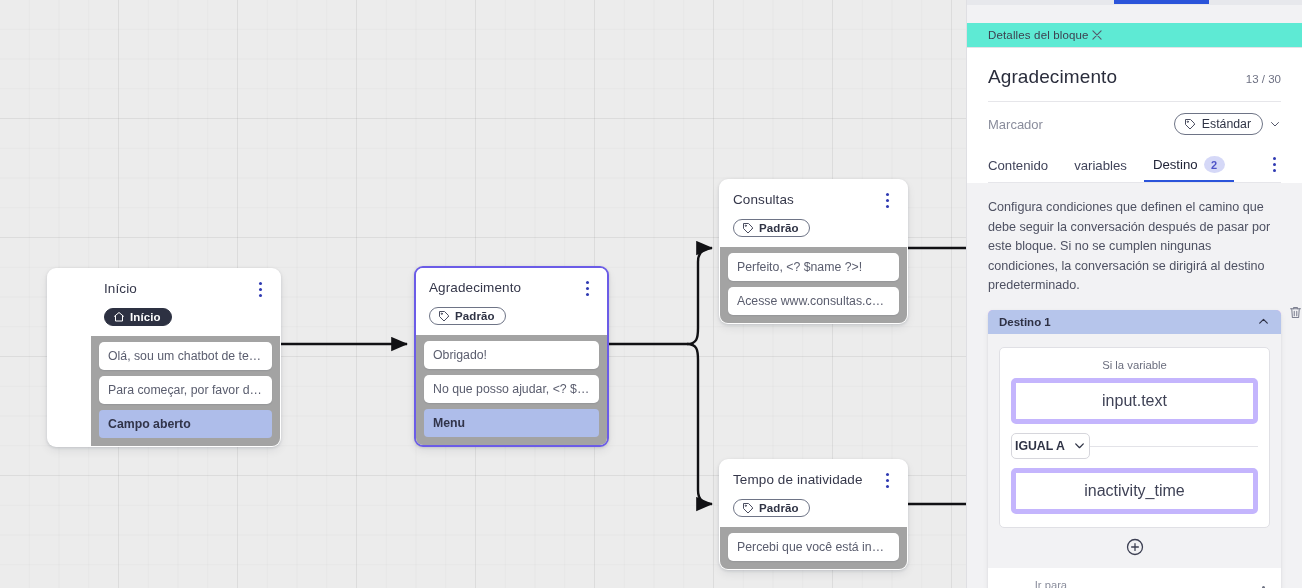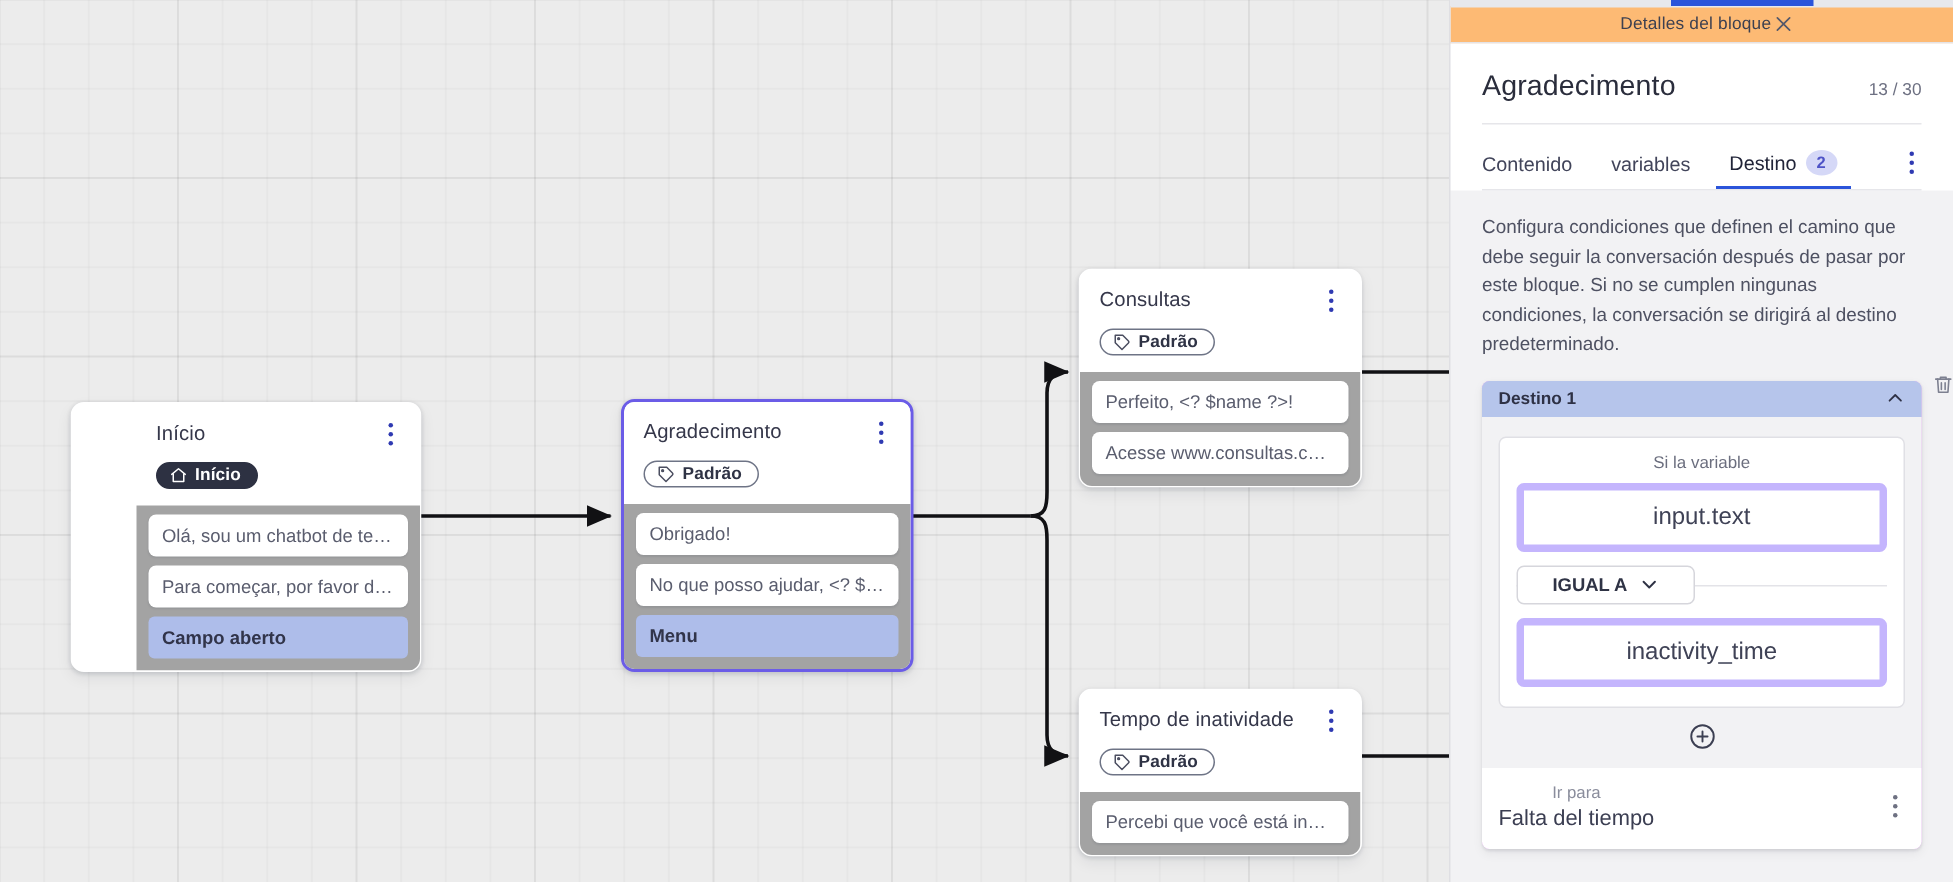--- a/index.html
+++ b/index.html
@@ -82,23 +82,23 @@
     background:#f2f2f4;
     border-left:1px solid #dfdfe3;
     box-sizing:border-box;overflow:hidden;
   }
   #topbar{
     position:absolute;left:0;top:0;width:336px;height:5px;background:#e7e8ec;
   }
   #topbar .fill{position:absolute;left:147px;top:0;width:95px;height:4px;background:#2b54da;}
 
   .panel-head{
-    height:24px;background:#fdba74;border-bottom:1px solid #e3e3e7;
-    display:flex;align-items:center;justify-content:center;
-    padding:0 13px 0 21px;margin-top:4px;
+    height:24px;background:#5eead4;border-bottom:1px solid #e3e3e7;
+    display:flex;align-items:center;justify-content:flex-start;
+    padding:0 13px 0 21px;margin-top:23px;
   }
   .panel-head-title{font-size:11.5px;color:#3d4050;letter-spacing:.15px;}
   .close-x{width:16px;height:16px;cursor:pointer;display:flex;align-items:center;justify-content:center;}
 
   .panel-white{background:#fff;padding:0 21px;}
   .title-row{display:flex;align-items:baseline;justify-content:space-between;padding-top:18px;}
   .panel-title{font-size:19px;color:#2a2d3c;font-weight:400;letter-spacing:.1px;}
   .counter{font-size:11.5px;color:#6d7082;}
   .divider{height:1px;background:#e6e6ea;margin-top:13px;}
 
@@ -158,21 +158,21 @@
   .cond-label{font-size:11.3px;color:#6b6e7e;margin-bottom:7px;}
   .field{
     border:5px solid #c4b5fd;border-radius:5px;background:#fff;
     padding:9px 11px;font-size:16px;color:#3f4256;
   }
   .op-row{position:relative;margin:9px 0;display:flex;align-items:center;}
   .op-line{position:absolute;left:0;right:0;top:50%;height:1px;background:#e3e3e8;}
   .op-select{
     position:relative;display:inline-flex;align-items:center;gap:8px;
     border:1px solid #d6d6dc;border-radius:5px;background:#fff;
-    padding:5px 23px;font-size:12.3px;color:#2f3345;font-weight:700;cursor:pointer;
+    padding:5px 3px;font-size:12.3px;color:#2f3345;font-weight:700;cursor:pointer;
   }
   .plus-row{display:flex;justify-content:center;padding:10px 0 2px 0;}
   .plus{width:18px;height:18px;cursor:pointer;}
 
   .irpara{
     background:#fff;border-radius:0 0 5px 5px;
     padding:11px 11px 12px 11px;display:flex;align-items:flex-start;justify-content:space-between;gap:31px;
   }
   .irpara-label{font-size:11.2px;color:#8a8d9c;}
   .irpara-value{font-size:14.6px;color:#3b3e52;margin-top:3px;}
@@ -317,20 +317,35 @@
       </div>
     </div>
 
     <div class="panel-white">
       <div class="title-row">
         <div class="panel-title">Agradecimento</div>
         <div class="counter">13 / 30</div>
       </div>
       <div class="divider"></div>
 
+      <div class="marcador-row">
+        <div class="marcador-label">Marcador</div>
+        <div class="marcador-right">
+          <div class="chip">
+            <svg width="12" height="12" viewBox="0 0 24 24" fill="none" stroke="#4b4e60" stroke-width="2" stroke-linecap="round" stroke-linejoin="round">
+              <path d="M20.6 13.4 12 22l-9-9V3h10l7.6 7.6a2 2 0 0 1 0 2.8z"></path>
+                <circle cx="7.5" cy="7.5" r="1.2"></circle>
+            </svg>
+            <span>Estándar</span>
+          </div>
+          <svg class="chev" viewBox="0 0 24 24" fill="none" stroke="#55586a" stroke-width="2" stroke-linecap="round" stroke-linejoin="round">
+            <path d="M5 9l7 7 7-7"></path>
+          </svg>
+        </div>
+      </div>
 
       <div class="tabs">
         <div class="tab">
           <span>Contenido</span>
         </div>
         <div class="tab">
           <span>variables</span>
         </div>
         <div class="tab active">
           <span>Destino</span>

